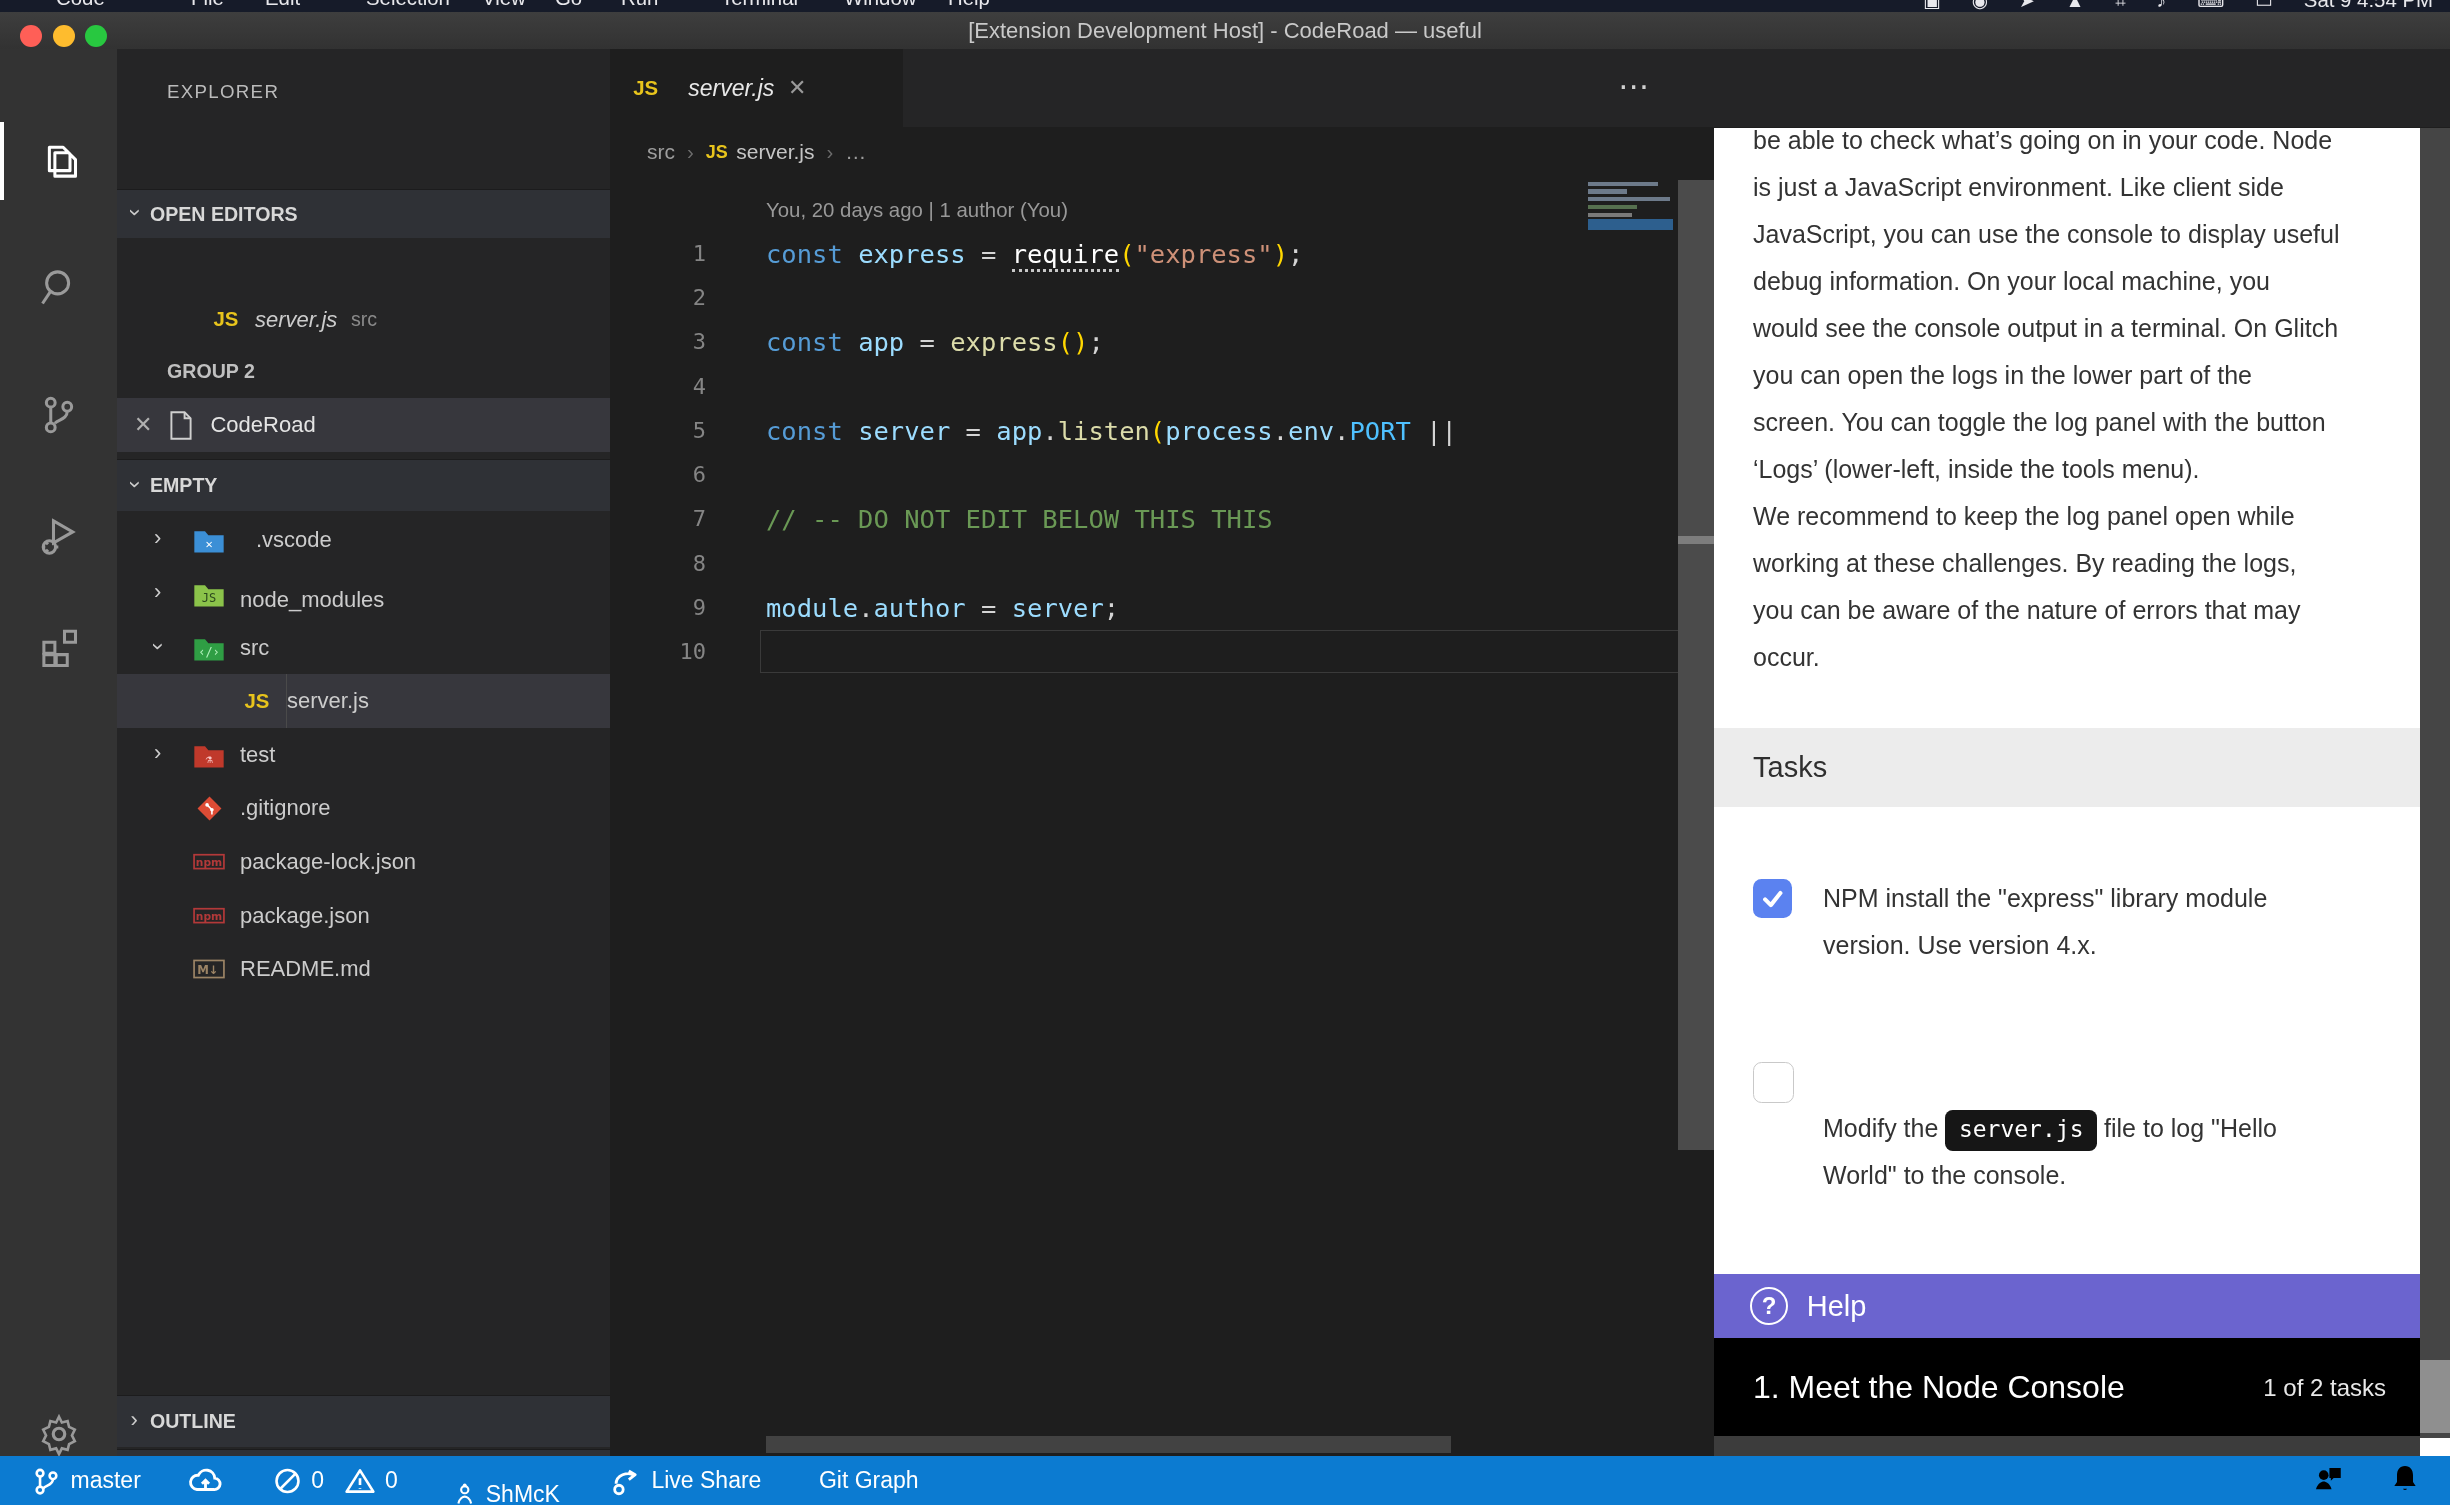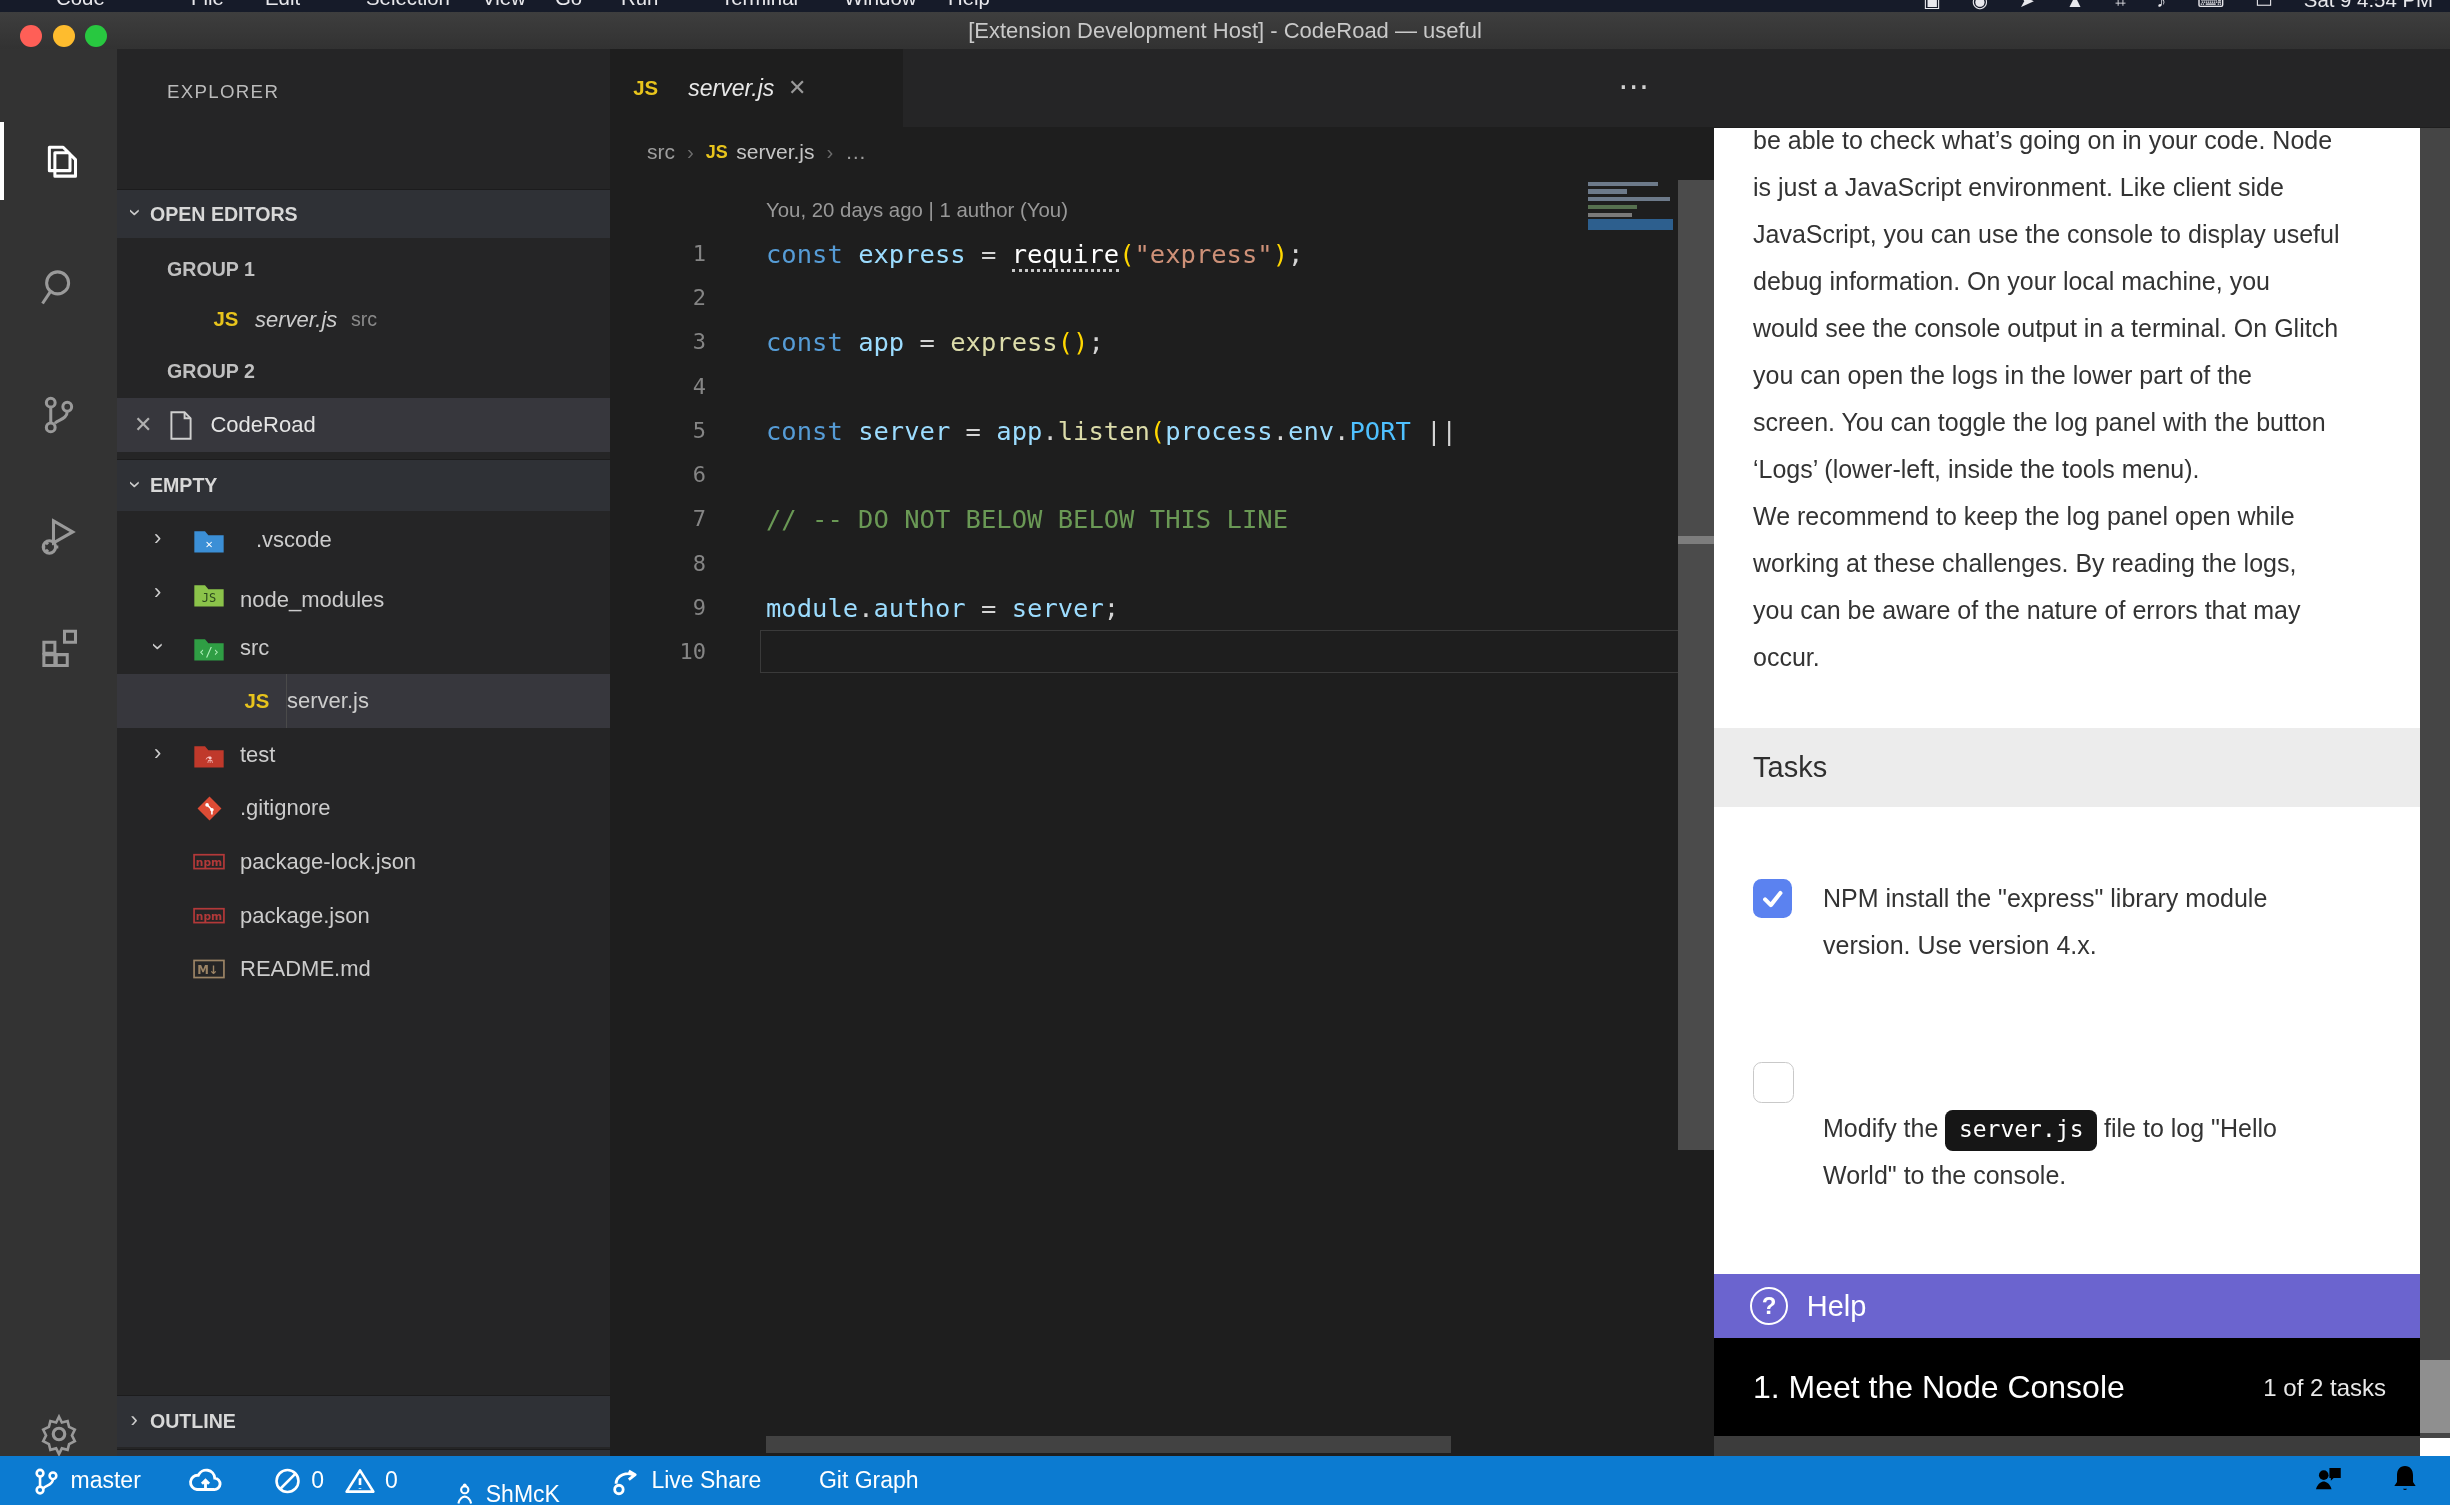--- a/index.html
+++ b/index.html
@@ -179,21 +179,20 @@
   </div>
 
   <div id="sidebar">
     <div class="pane-title">EXPLORER</div>
 
     <div class="section-band" style="top:140px;height:48px;">
       <span class="chev down">›</span>
       <span>OPEN EDITORS</span>
     </div>
 
-    <div class="row grp" style="top:197px;height:46px;">GROUP 1</div>
 
     <div class="row" style="top:245px;height:51px;padding-left:92px;">
       <span class="fi">
           <span class="jsbadge">JS</span>
         </span>
       <span style="font-style:italic;">server.js</span>
       <span class="dim">src</span>
     </div>
 
     <div class="row grp" style="top:299px;height:46px;">GROUP 2</div>
@@ -352,21 +351,21 @@
 
   <div id="editor">
     <div id="codelens">You, 20 days ago | 1 author (You)</div>
     <div id="code-lines">
         <div class="code-row" style="top: 57px;"><span class="ln">1</span><span class="src"><span class="tk-kw">const </span><span class="tk-id">express</span><span class="tk-op"> = </span><span class="tk-fnu">require</span><span class="tk-b">(</span><span class="tk-str">"express"</span><span class="tk-b">)</span><span class="tk-op">;</span></span></div>
         <div class="code-row" style="top: 101px;"><span class="ln">2</span><span class="src"></span></div>
         <div class="code-row" style="top: 145px;"><span class="ln">3</span><span class="src"><span class="tk-kw">const </span><span class="tk-id">app</span><span class="tk-op"> = </span><span class="tk-fn">express</span><span class="tk-b">()</span><span class="tk-op">;</span></span></div>
         <div class="code-row" style="top: 190px;"><span class="ln">4</span><span class="src"></span></div>
         <div class="code-row" style="top: 234px;"><span class="ln">5</span><span class="src"><span class="tk-kw">const </span><span class="tk-id">server</span><span class="tk-op"> = </span><span class="tk-id">app</span><span class="tk-op">.</span><span class="tk-fn">listen</span><span class="tk-b">(</span><span class="tk-id">process</span><span class="tk-op">.</span><span class="tk-id">env</span><span class="tk-op">.</span><span class="tk-cn">PORT</span><span class="tk-op"> ||</span></span></div>
         <div class="code-row" style="top: 278px;"><span class="ln">6</span><span class="src"></span></div>
-        <div class="code-row" style="top: 322px;"><span class="ln">7</span><span class="src"><span class="tk-cm">// -- DO NOT BELOW BELOW THIS LINE</span></span></div>
+        <div class="code-row" style="top: 322px;"><span class="ln">7</span><span class="src"><span class="tk-cm">// -- DO NOT EDIT BELOW THIS THIS</span></span></div>
         <div class="code-row" style="top: 367px;"><span class="ln">8</span><span class="src"></span></div>
         <div class="code-row" style="top: 411px;"><span class="ln">9</span><span class="src"><span class="tk-id">module</span><span class="tk-op">.</span><span class="tk-id">author</span><span class="tk-op"> = </span><span class="tk-id">server</span><span class="tk-op">;</span></span></div>
         <div class="code-row" style="top: 455px;"><span class="ln">10</span><span class="src"></span></div>
       </div>
     <div id="current-line"></div>
     <div id="minimap">
       <div class="mm-line" style="top:0;width:70px;background:#6d7a8a;"></div>
       <div class="mm-line" style="top:7.7px;width:39px;background:#6d7a8a;"></div>
       <div class="mm-line" style="top:15.3px;width:82px;background:#6d7a8a;"></div>
       <div class="mm-line" style="top:23px;width:49px;background:#56704f;"></div>

